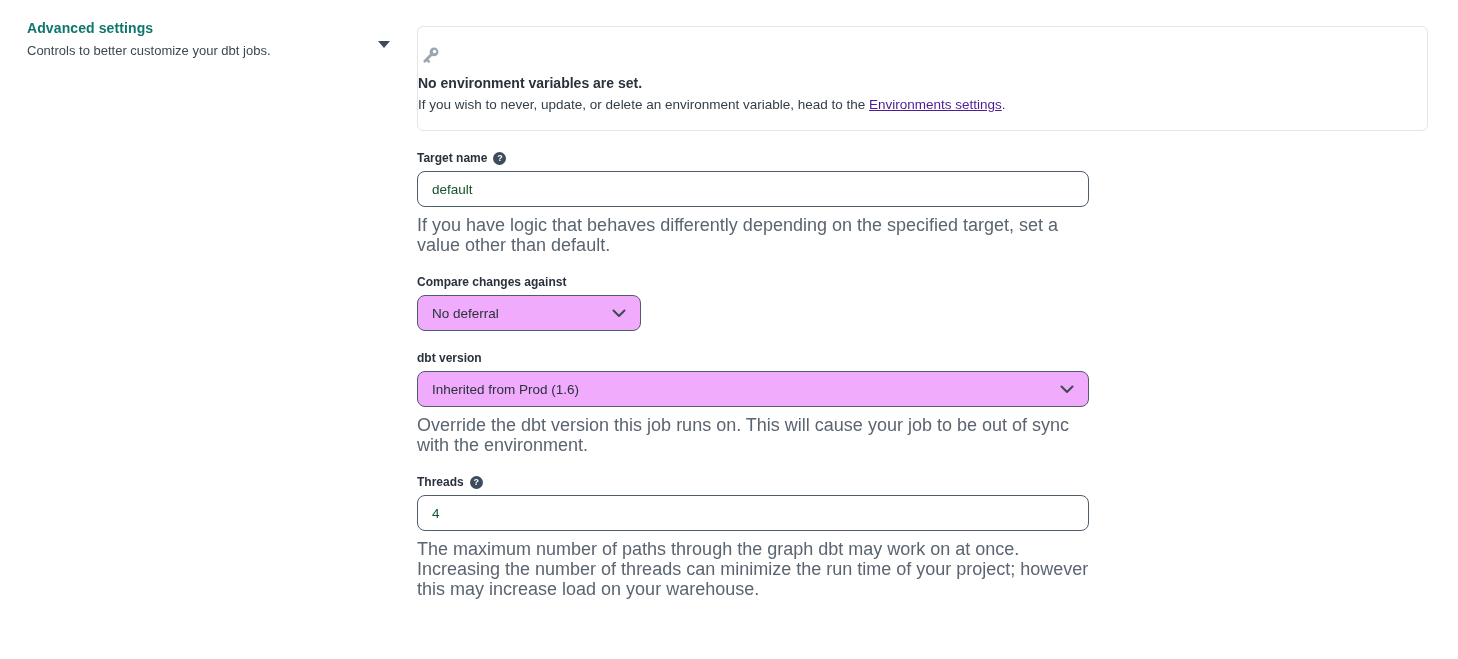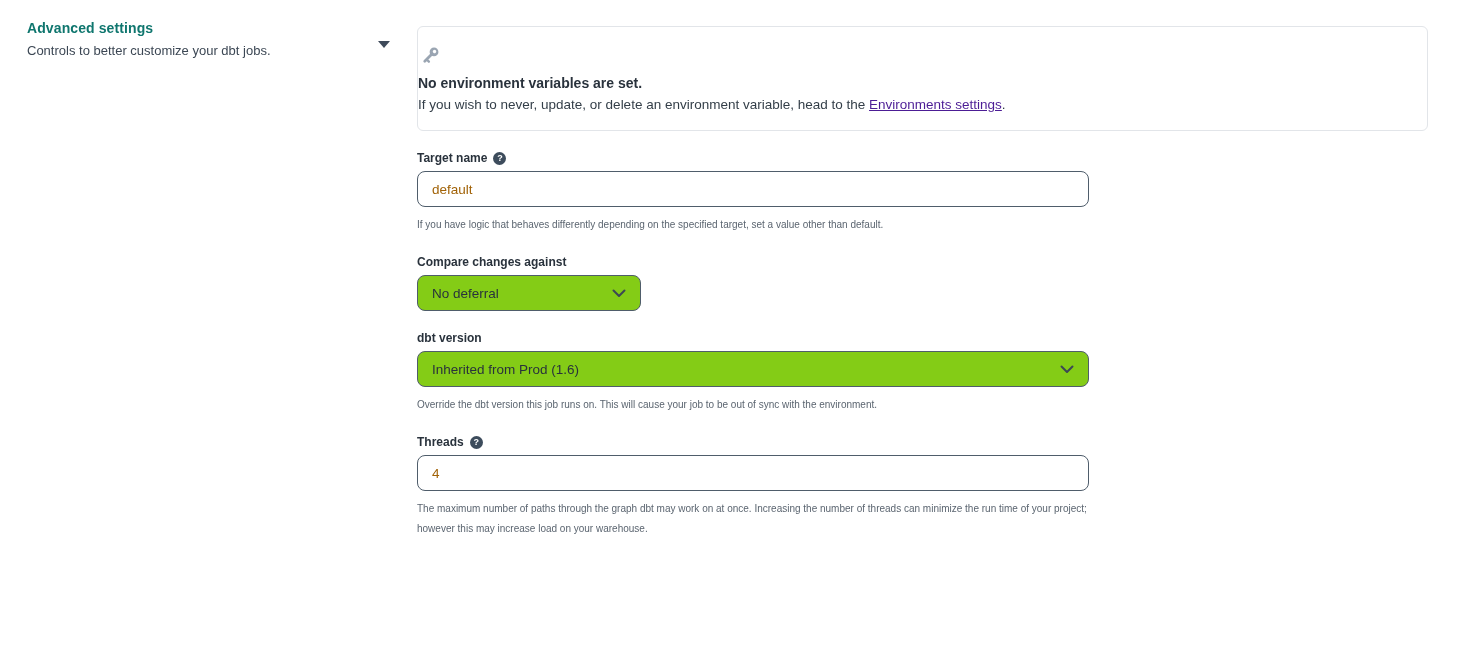--- a/index.html
+++ b/index.html
@@ -46,35 +46,35 @@
   .field-label { font-size: 12px; font-weight: 700; color: #29323c; }
   .help-icon {
     width: 13px; height: 13px; border-radius: 50%;
     background: #3d4c5c; color: #ffffff;
     font-size: 9px; font-weight: 700; line-height: 13px;
     text-align: center; display: inline-block; cursor: pointer;
   }
   .text-input {
     width: 100%; height: 36px;
     border: 1px solid #4f5d6b; border-radius: 8px;
-    padding: 0 14px; font-size: 13.5px; color: #a16207;
+    padding: 0 14px; font-size: 13.5px; color: #14532d;
     font-family: "Liberation Sans", sans-serif;
     background: #ffffff; outline: none;
   }
   .select-box {
     height: 36px; width: 100%;
     border: 1px solid #4f5d6b; border-radius: 8px;
     display: flex; align-items: center; justify-content: space-between;
-    padding: 0 14px; cursor: pointer; background: #84cc16;
+    padding: 0 14px; cursor: pointer; background: #f0abfc;
   }
   .select-box.narrow { width: 224px; }
   .select-value { font-size: 13.5px; color: #29323c; }
   .chevron { display: block; }
   .helper-text {
-    margin-top: 8px; font-size: 10px; color: #5b6570; line-height: 20px;
+    margin-top: 8px; font-size: 18px; color: #5b6570; line-height: 20px;
     max-width: 672px;
   }
 </style>
 </head>
 <body>
 
 <div class="left-header">
   <div class="page-title">Advanced settings</div>
   <div class="page-subtitle">Controls to better customize your dbt jobs.</div>
 </div>

